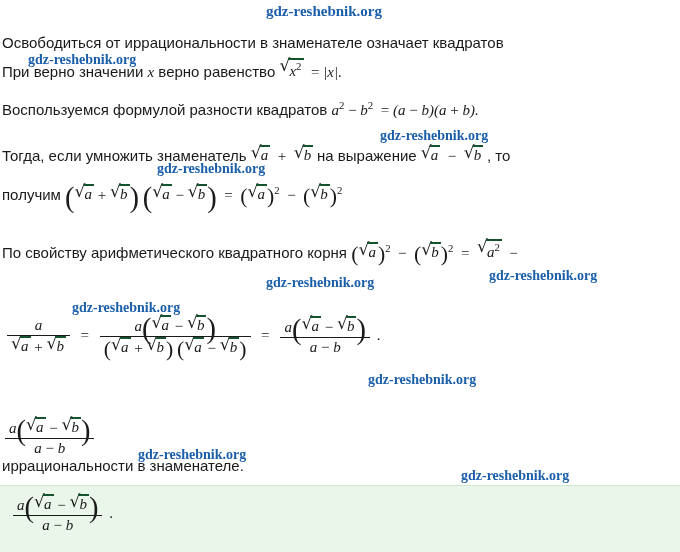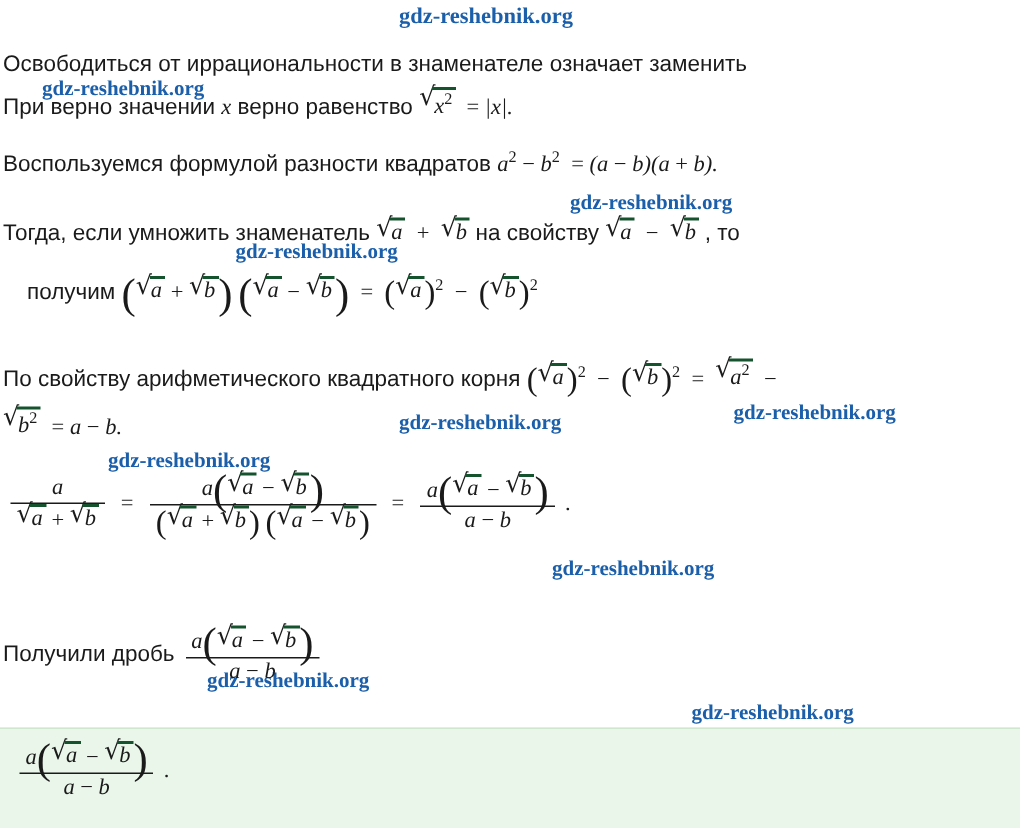--- a/index.html
+++ b/index.html
@@ -108,21 +108,21 @@
   <div class="wm" style="left:380px;top:128px;">gdz-reshebnik.org</div>
   <div class="wm" style="left:157px;top:161px;">gdz-reshebnik.org</div>
   <div class="wm" style="left:266px;top:275px;">gdz-reshebnik.org</div>
   <div class="wm" style="left:489px;top:268px;">gdz-reshebnik.org</div>
   <div class="wm" style="left:72px;top:300px;">gdz-reshebnik.org</div>
   <div class="wm" style="left:368px;top:372px;">gdz-reshebnik.org</div>
   <div class="wm" style="left:138px;top:447px;">gdz-reshebnik.org</div>
   <div class="wm" style="left:461px;top:468px;">gdz-reshebnik.org</div>
 
   <div class="line" style="left:2px;top:34px;">
-    <span>Освободиться от иррациональности в знаменателе означает заменить</span>
+    <span>Освободиться от иррациональности в знаменателе означает квадратов</span>
   </div>
 
   <div class="line" style="left:2px;top:59px;">
     <span>При верно значении</span>
     <span class="mi">x</span>
     <span>верно равенство</span>
     <span class="mathfont">
       <span class="sqrt"><span class="rad"><span class="mi">x</span><span class="sup mn">2</span></span></span>
       <span class="mo">&nbsp;=&nbsp;</span>|<span class="mi">x</span>|.
     </span>
@@ -136,29 +136,29 @@
     </span>
   </div>
 
   <div class="line" style="left:2px;top:146px;">
     <span>Тогда, если умножить знаменатель</span>
     <span class="mathfont">
       <span class="sqrt"><span class="rad"><span class="mi">a</span></span></span>
       <span class="mo">&nbsp;+&nbsp;</span>
       <span class="sqrt"><span class="rad"><span class="mi">b</span></span></span>
     </span>
-    <span>на свойству</span>
+    <span>на выражение</span>
     <span class="mathfont">
       <span class="sqrt"><span class="rad"><span class="mi">a</span></span></span>
       <span class="mo">&nbsp;−&nbsp;</span>
       <span class="sqrt"><span class="rad"><span class="mi">b</span></span></span>
     </span><span>, то</span>
   </div>
 
-  <div class="line" style="left:18px;top:184px;">
+  <div class="line" style="left:2px;top:184px;">
     <span>получим</span>
     <span class="mathfont">
       <span class="bigp">(</span><span class="sqrt"><span class="rad"><span class="mi">a</span></span></span><span class="mo">&nbsp;+&nbsp;</span><span class="sqrt"><span class="rad"><span class="mi">b</span></span></span><span class="bigp">)</span>
       <span class="bigp">(</span><span class="sqrt"><span class="rad"><span class="mi">a</span></span></span><span class="mo">&nbsp;−&nbsp;</span><span class="sqrt"><span class="rad"><span class="mi">b</span></span></span><span class="bigp">)</span>
       <span class="mo">&nbsp;=&nbsp;</span>
       <span class="midp">(</span><span class="sqrt"><span class="rad"><span class="mi">a</span></span></span><span class="midp">)</span><span class="sup mn">2</span>
       <span class="mo">&nbsp;−&nbsp;</span>
       <span class="midp">(</span><span class="sqrt"><span class="rad"><span class="mi">b</span></span></span><span class="midp">)</span><span class="sup mn">2</span>
     </span>
   </div>
@@ -167,26 +167,20 @@
     <span>По свойству арифметического квадратного корня</span>
     <span class="mathfont">
       <span class="midp">(</span><span class="sqrt"><span class="rad"><span class="mi">a</span></span></span><span class="midp">)</span><span class="sup mn">2</span>
       <span class="mo">&nbsp;−&nbsp;</span>
       <span class="midp">(</span><span class="sqrt"><span class="rad"><span class="mi">b</span></span></span><span class="midp">)</span><span class="sup mn">2</span>
       <span class="mo">&nbsp;=&nbsp;</span>
       <span class="sqrt"><span class="rad"><span class="mi">a</span><span class="sup mn">2</span></span></span>
       <span class="mo">&nbsp;−</span>
     </span>
   </div>
-  <div class="line" style="left:2px;top:272px;">
-    <span class="mathfont">
-      <span class="sqrt"><span class="rad"><span class="mi">b</span><span class="sup mn">2</span></span></span>
-      <span class="mo">&nbsp;=&nbsp;</span><span class="mi">a</span> <span class="mo">−</span> <span class="mi">b</span>.
-    </span>
-  </div>
 
   <div class="line" style="left:4px;top:316px;font-size:15px;">
     <span class="mathfont">
       <span class="frac">
         <span class="num"><span class="mi">a</span></span>
         <span class="den"><span class="sqrt"><span class="rad"><span class="mi">a</span></span></span><span class="mo">&nbsp;+&nbsp;</span><span class="sqrt"><span class="rad"><span class="mi">b</span></span></span></span>
       </span>
     </span>
     <span class="mo" style="font-family:'Liberation Serif',serif;">&nbsp;=&nbsp;</span>
     <span class="mathfont">
@@ -198,29 +192,31 @@
     <span class="mo" style="font-family:'Liberation Serif',serif;">&nbsp;=&nbsp;</span>
     <span class="mathfont">
       <span class="frac">
         <span class="num"><span class="mi">a</span><span class="bigp">(</span><span class="sqrt"><span class="rad"><span class="mi">a</span></span></span><span class="mo">&nbsp;−&nbsp;</span><span class="sqrt"><span class="rad"><span class="mi">b</span></span></span><span class="bigp">)</span></span>
         <span class="den"><span class="mi">a</span> <span class="mo">−</span> <span class="mi">b</span></span>
       </span>
     </span><span class="mo" style="font-family:'Liberation Serif',serif;">.</span>
   </div>
 
   <div class="line" style="left:2px;top:418px;">
-    <span>Получили дробь</span>
     <span class="mathfont">
       <span class="frac">
         <span class="num"><span class="mi">a</span><span class="bigp">(</span><span class="sqrt"><span class="rad"><span class="mi">a</span></span></span><span class="mo">&nbsp;−&nbsp;</span><span class="sqrt"><span class="rad"><span class="mi">b</span></span></span><span class="bigp">)</span></span>
         <span class="den"><span class="mi">a</span> <span class="mo">−</span> <span class="mi">b</span></span>
       </span>
     </span>
   </div>
 
+  <div class="line" style="left:2px;top:457px;">
+    <span>иррациональности в знаменателе.</span>
+  </div>
 
   <div class="hl"></div>
   <div class="hl-content">
     <span class="mathfont">
       <span class="frac">
         <span class="num"><span class="mi">a</span><span class="bigp">(</span><span class="sqrt"><span class="rad"><span class="mi">a</span></span></span><span class="mo">&nbsp;−&nbsp;</span><span class="sqrt"><span class="rad"><span class="mi">b</span></span></span><span class="bigp">)</span></span>
         <span class="den"><span class="mi">a</span> <span class="mo">−</span> <span class="mi">b</span></span>
       </span>
       <span class="mo">.</span>
     </span>

